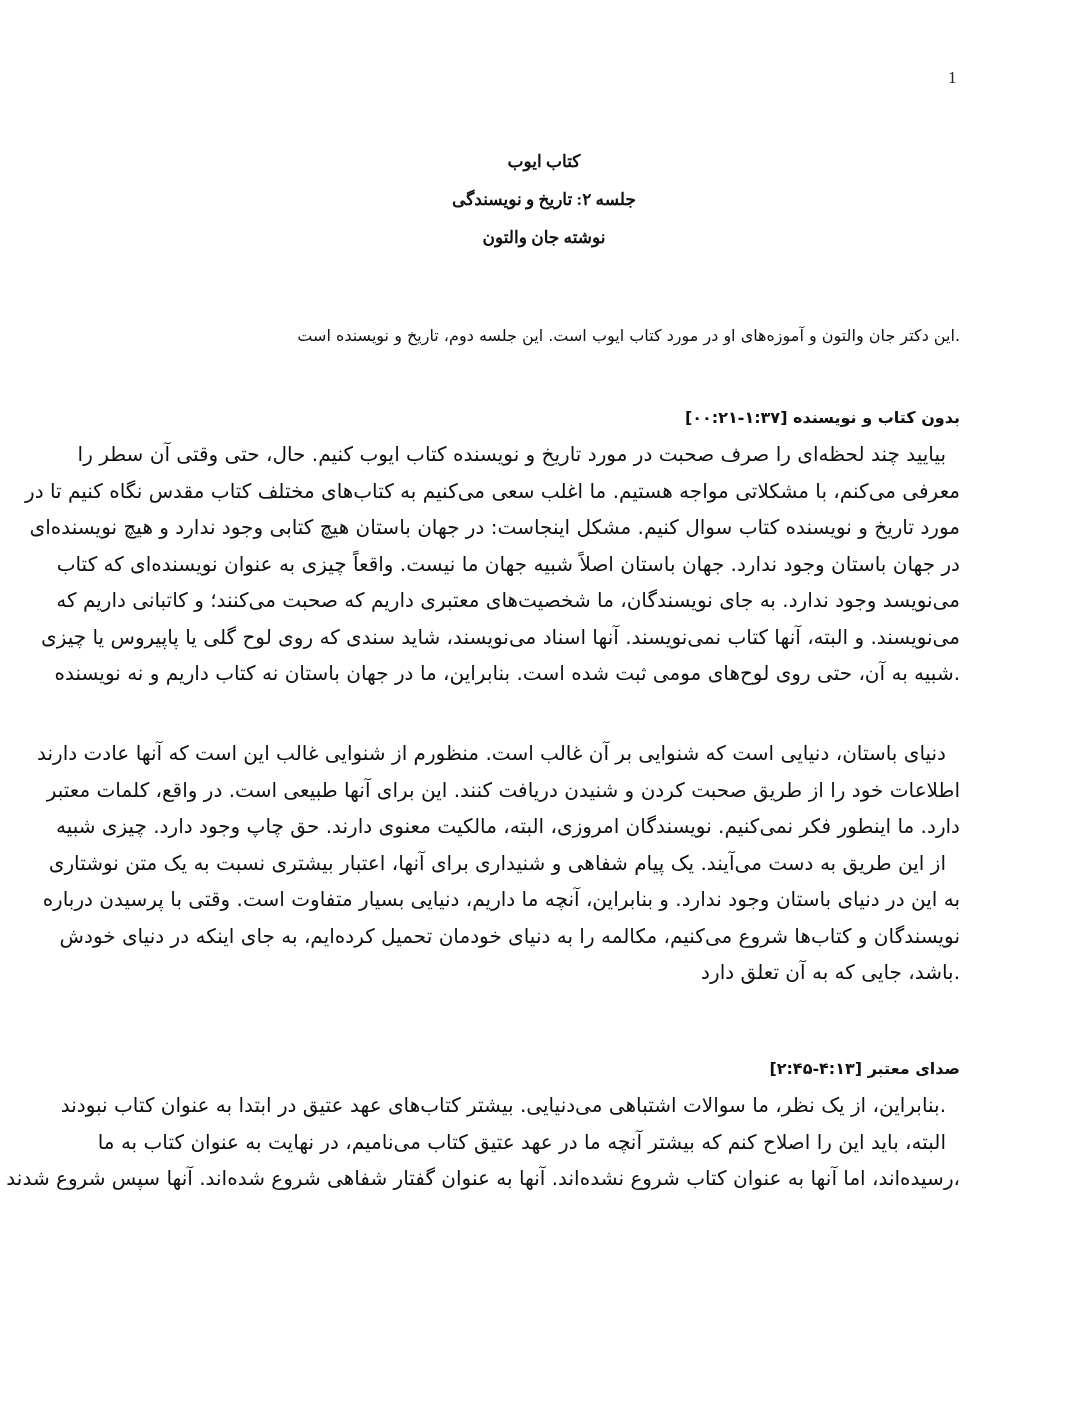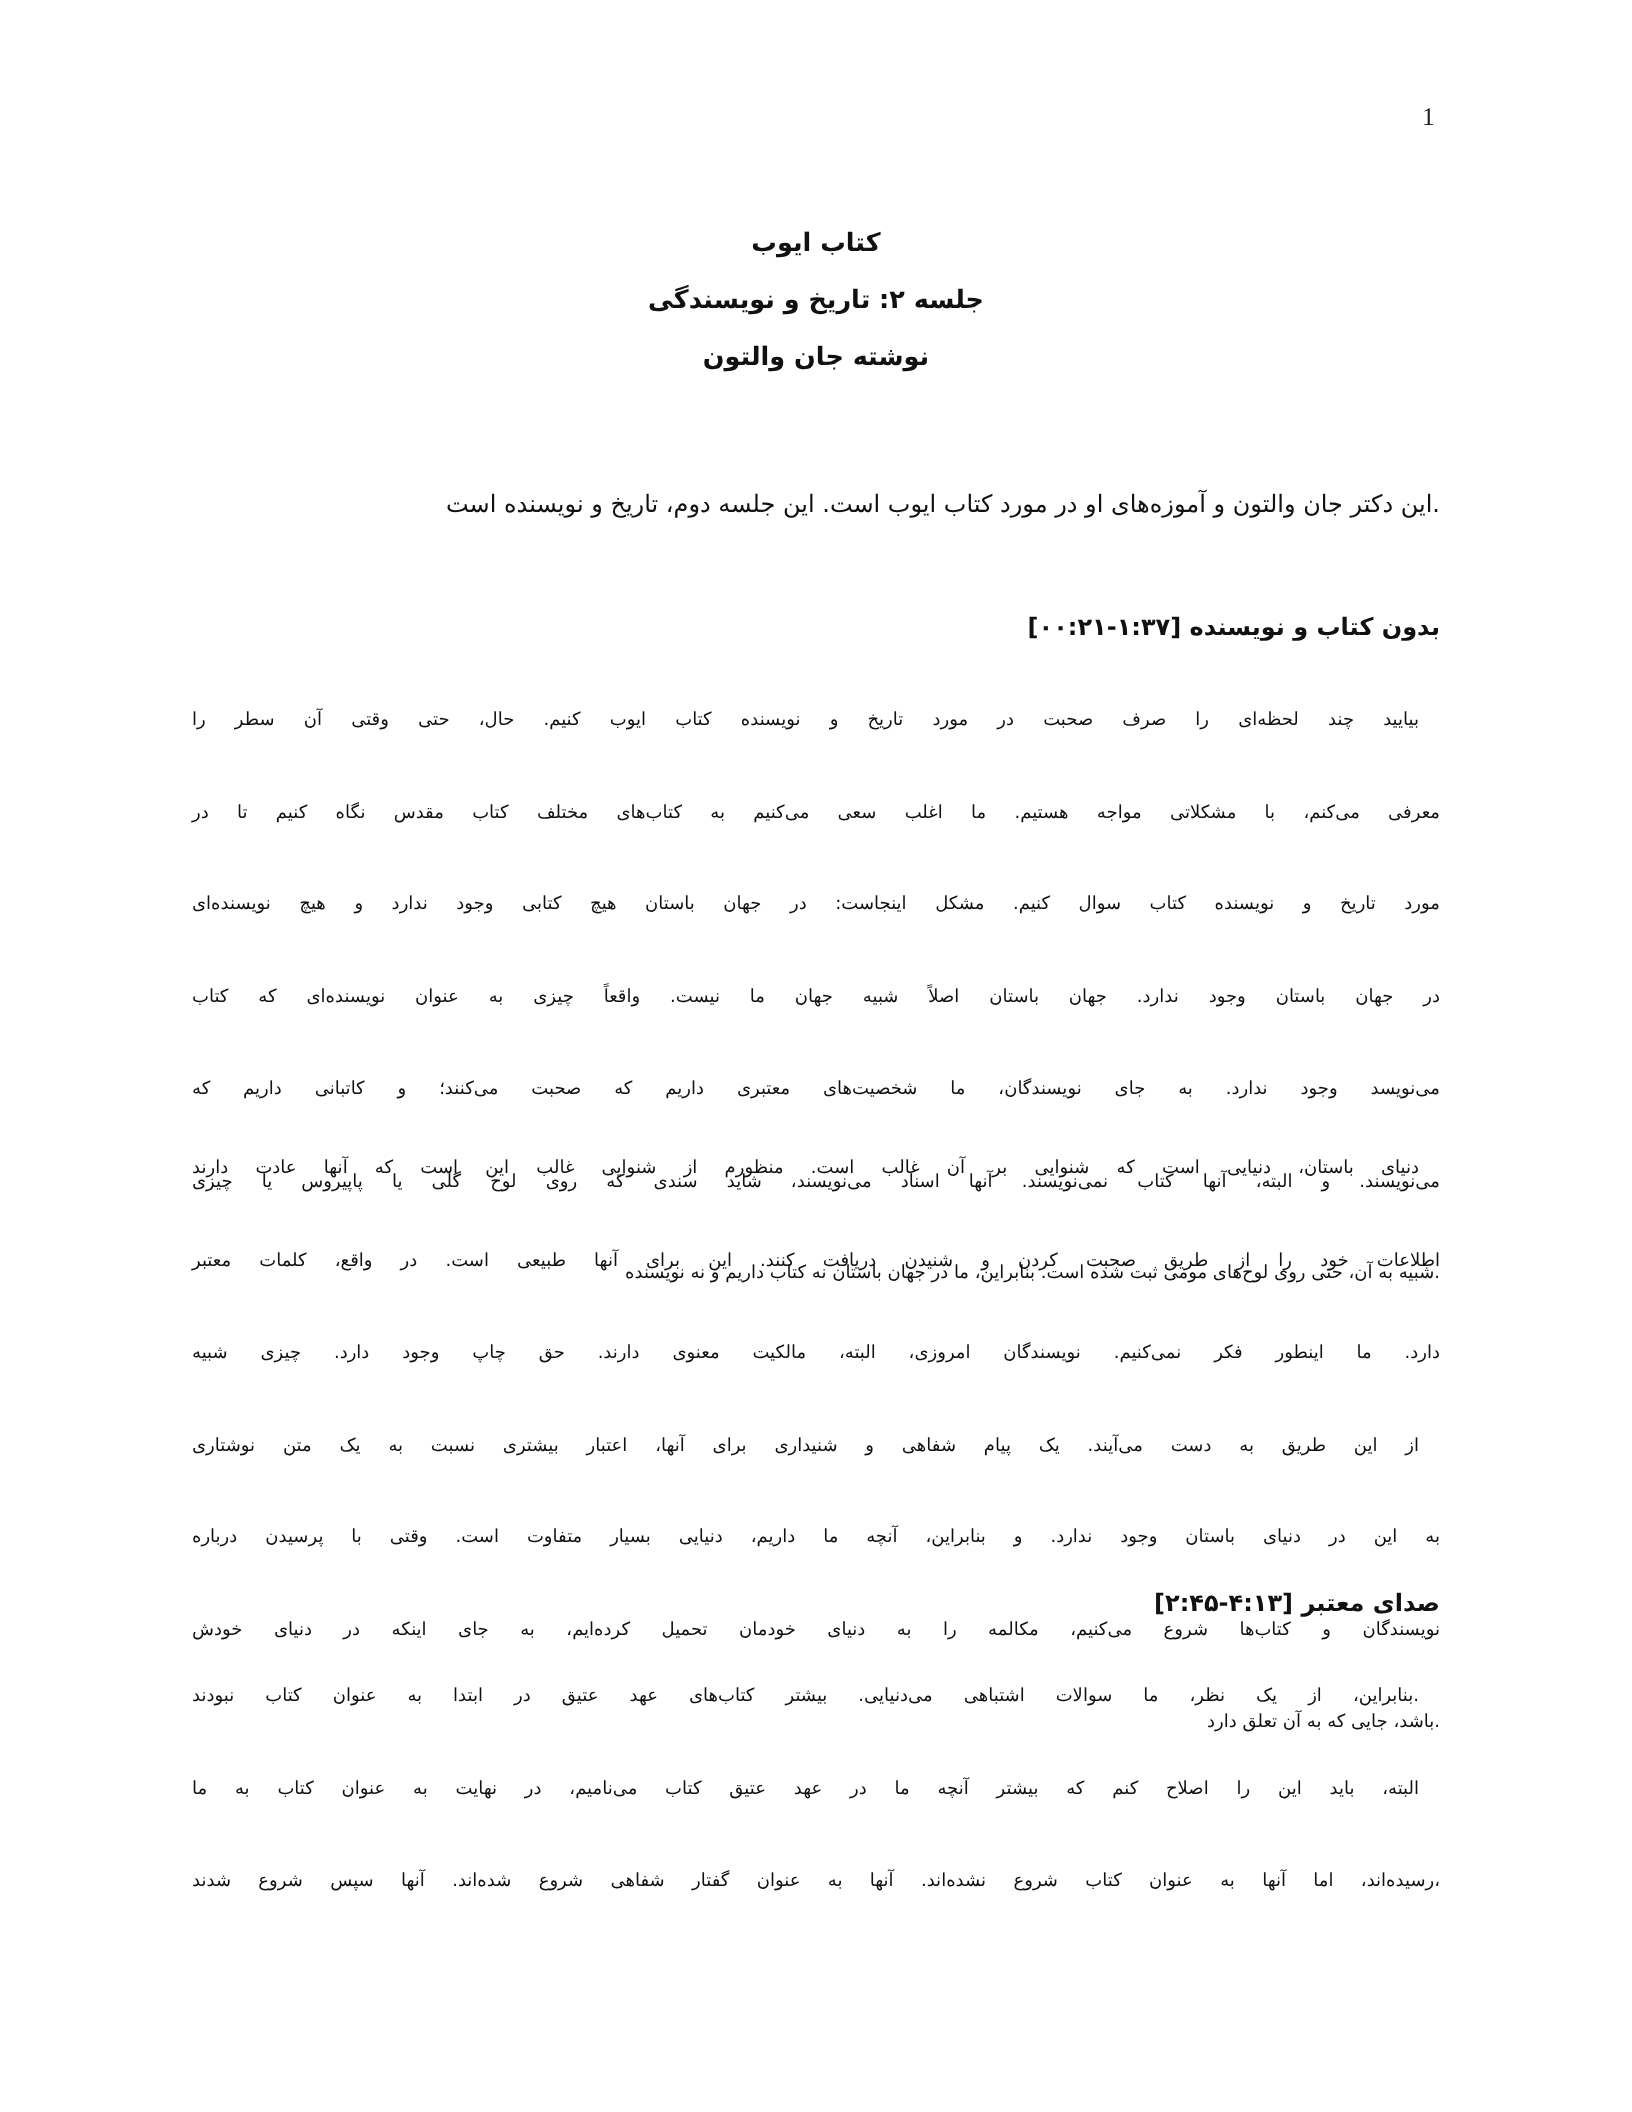--- a/index.html
+++ b/index.html
@@ -29,20 +29,21 @@
       left: 0;
       width: 1088px;
       text-align: center;
       direction: rtl;
     }
     .title-line {
       font-weight: bold;
       font-size: 17px;
       line-height: 38px;
       height: 38px;
+      font-family: Liberation Serif, serif;
     }
     .content {
       position: absolute;
       left: 128px;
       width: 832px;
       direction: rtl;
       text-align: right;
     }
     .intro {
       top: 318px;
@@ -53,26 +54,25 @@
       font-weight: bold;
       font-size: 16px;
       line-height: 36px;
       margin: 0;
       padding-right: 0;
     }
     .section-heading .stamp {
       unicode-bidi: plaintext;
     }
     .para-line {
-      font-size: 12px;
+      font-size: 20px;
       line-height: 36.5px;
       white-space: nowrap;
       text-align: justify;
       text-align-last: justify;
-      margin-top: 25px;
     }
     .para-line.last {
       text-align-last: right;
     }
     .para-line.first {
       padding-right: 14px;
     }
     #sec1 { top: 400px; }
     #sec2 { top: 735px; }
     #sec3 { top: 1051px; }

